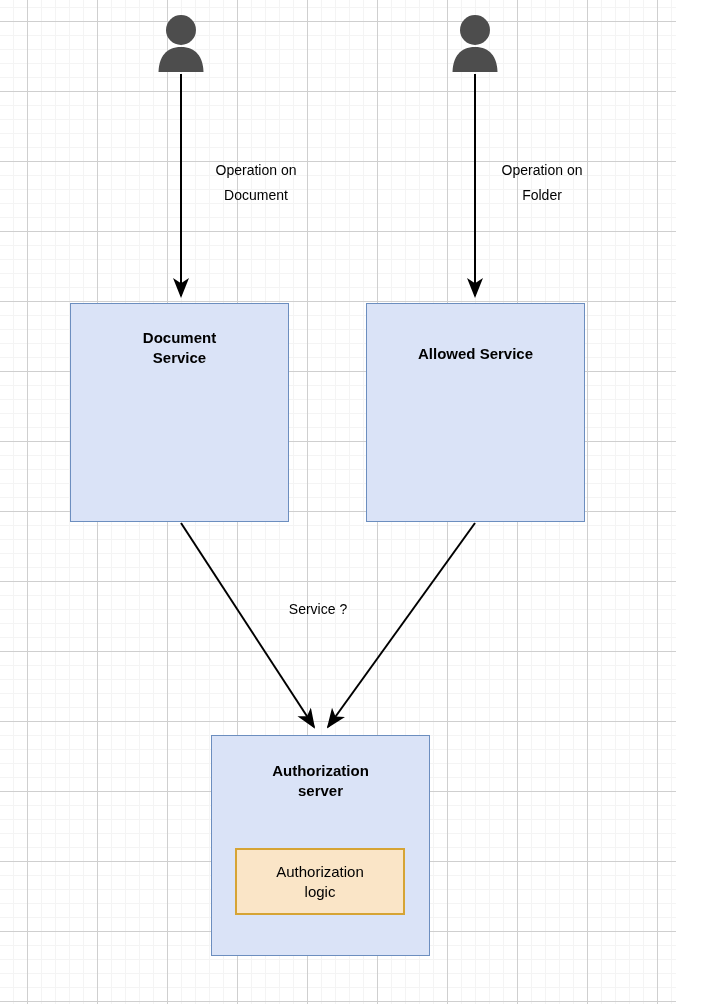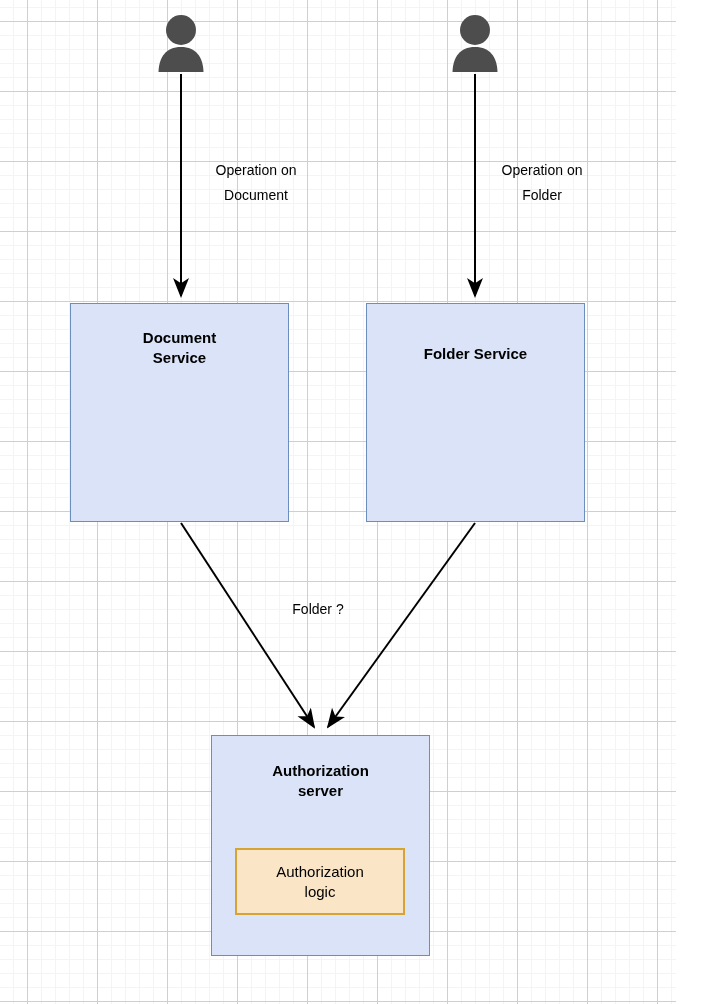--- a/index.html
+++ b/index.html
@@ -126,29 +126,29 @@
     <circle cx="23" cy="16" r="15" fill="#4d4d4d"></circle>
     <path d="M23 33 C8 33 1 43 0.5 58 L45.5 58 C45 43 38 33 23 33 Z" fill="#4d4d4d"></path>
   </svg>
 
   <div class="edge-label" id="label-operation-document">Operation on
 Document</div>
 
   <div class="edge-label" id="label-operation-folder">Operation on
 Folder</div>
 
-  <div class="edge-label" id="label-allowed">Folder ?</div>
+  <div class="edge-label" id="label-allowed">Service ?</div>
 
   <div class="node" id="node-document-service">
     <div class="node-label">Document
 Service</div>
   </div>
 
   <div class="node" id="node-folder-service">
-    <div class="node-label">Folder Service</div>
+    <div class="node-label">Allowed Service</div>
   </div>
 
   <div class="node" id="node-authorization-server">
     <div class="node-label">Authorization
 server</div>
   </div>
 
   <div id="node-authorization-logic">
     <div class="node-label">Authorization
 logic</div>

